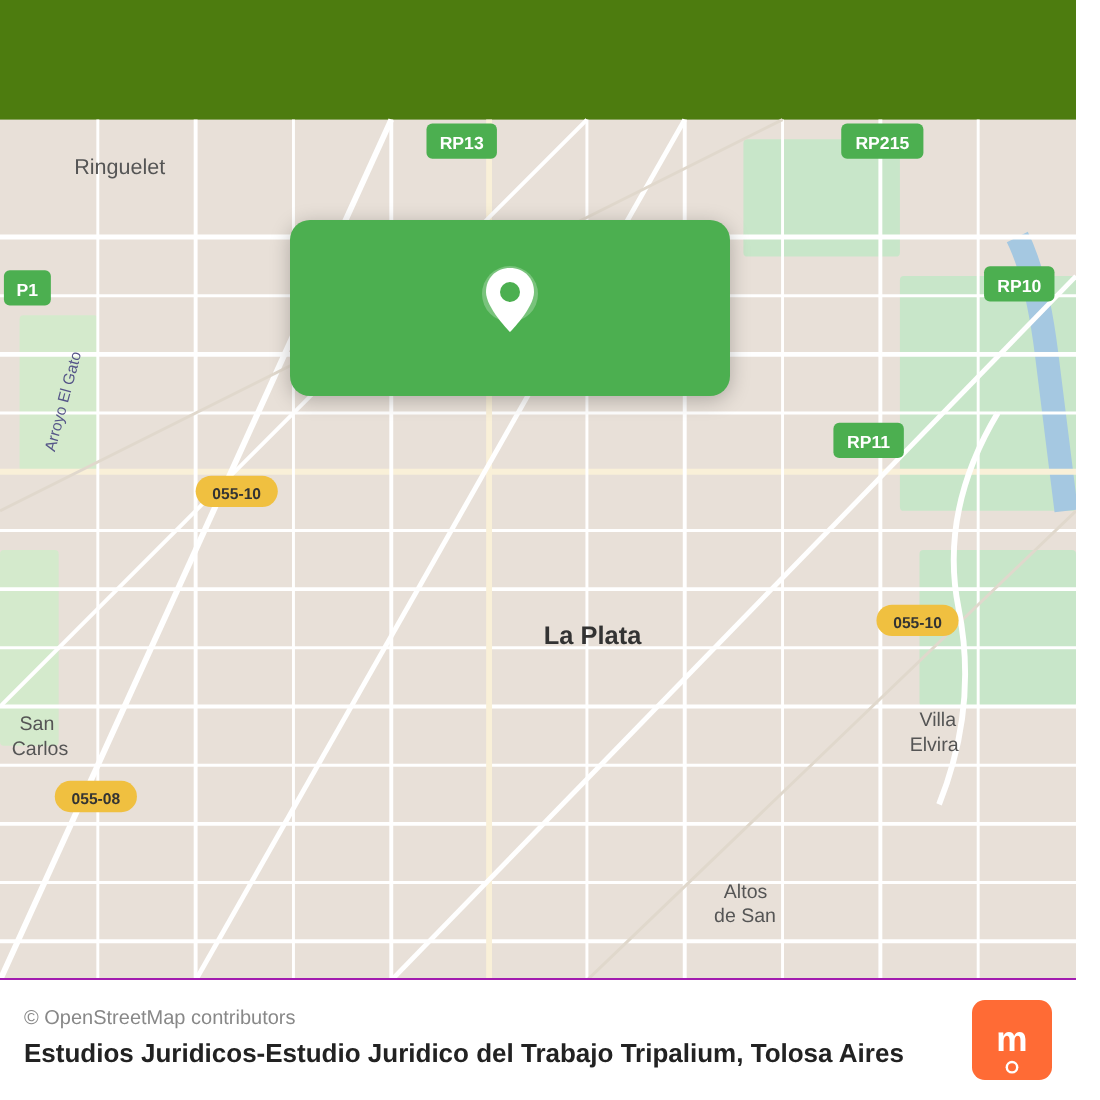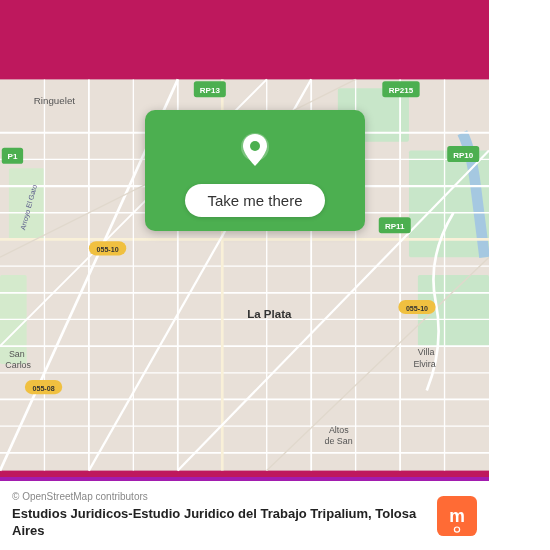--- a/index.html
+++ b/index.html
@@ -1,22 +1,22 @@
 <!DOCTYPE html>
 <html><head>
   <meta charset="utf-8">
   <style>
     * { margin: 0; padding: 0; box-sizing: border-box; }
     body { width: 550px; height: 550px; overflow: hidden; font-family: Arial, sans-serif; }
 
     #map-container {
       position: relative;
-      width: 489px;
+      width: 538px;
       height: 550px;
-      background-color: #be185d;
+      background-color: #4d7c0f;
       overflow: hidden;
     }
 
     .map-svg {
       width: 100%;
       height: 100%;
     }
 
     
     #location-card {
@@ -56,21 +56,21 @@
     #bottom-bar {
       position: absolute;
       bottom: 0;
       left: 0;
       width: 100%;
       background: white;
       padding: 10px 12px 10px 12px;
       display: flex;
       align-items: center;
       justify-content: space-between;
-      border-top: 4px solid #a21caf;
+      border-top: 1px solid #a21caf;
     }
 
     #bottom-bar-left {
       flex: 1;
     }
 
     #copyright-text {
       font-size: 10px;
       color: #888;
       margin-bottom: 4px;
@@ -188,21 +188,20 @@
 
   
   <div id="location-card">
 
     <svg id="location-pin" viewBox="0 0 44 44" xmlns="http://www.w3.org/2000/svg">
       <circle cx="22" cy="19" r="14" fill="white" opacity="0.25"></circle>
       <path d="M22 6 C15 6 10 11 10 18 C10 26 22 38 22 38 C22 38 34 26 34 18 C34 11 29 6 22 6 Z" fill="white"></path>
       <circle cx="22" cy="18" r="5" fill="#4caf50"></circle>
     </svg>
 
-    <button id="take-me-there-btn">Take me there</button>
   </div>
 
   
   <div id="bottom-bar">
     <div id="bottom-bar-left">
       <div id="copyright-text">© OpenStreetMap contributors</div>
       <div id="location-name">Estudios Juridicos-Estudio Juridico del Trabajo Tripalium, Tolosa Aires</div>
     </div>
     <div id="moovit-logo">
       <svg class="moovit-icon" viewBox="0 0 50 50" xmlns="http://www.w3.org/2000/svg">

